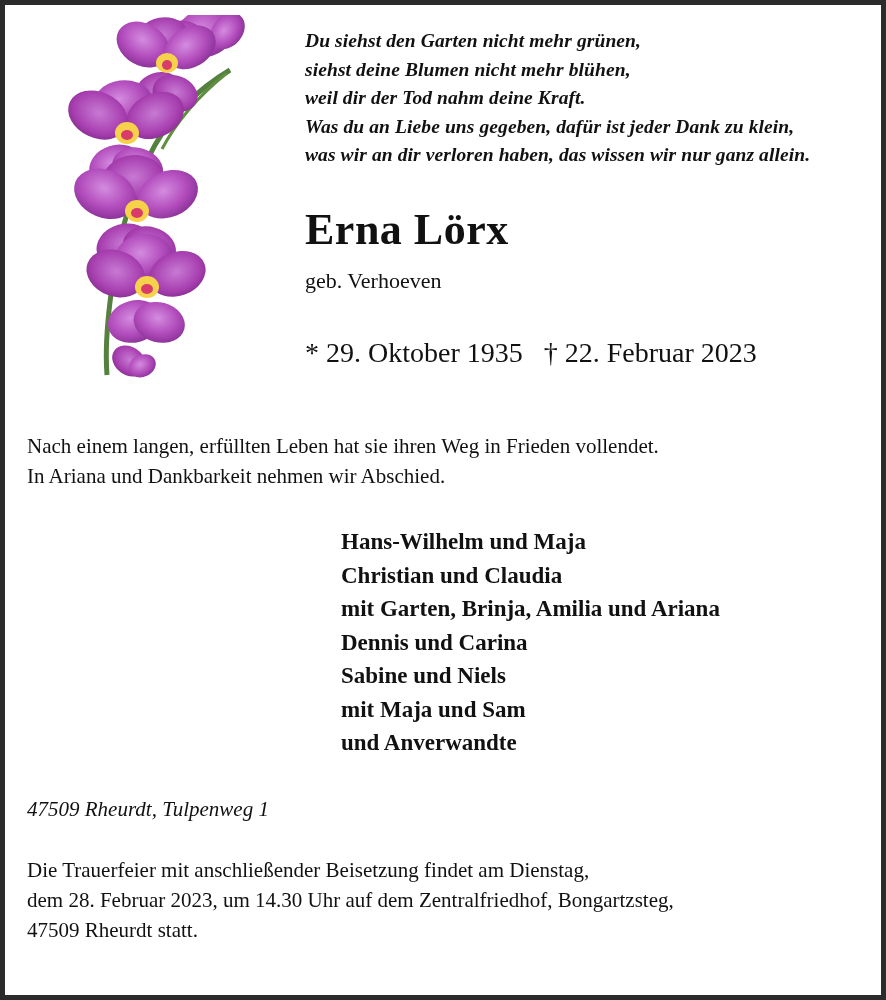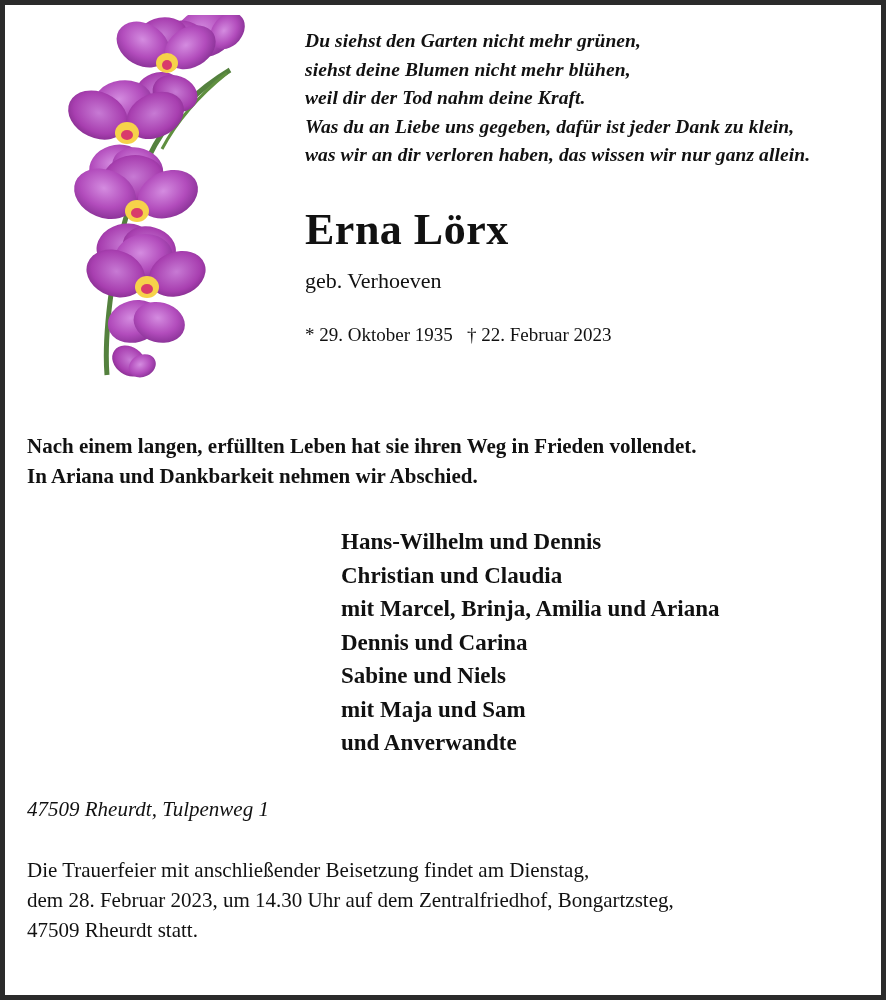--- a/index.html
+++ b/index.html
@@ -65,35 +65,34 @@
     margin-top: 36px;
     margin-bottom: 0;
     line-height: 1.1;
   }
   .maiden {
     font-size: 22px;
     margin-top: 14px;
     line-height: 1.2;
   }
   .dates {
-    font-size: 19px;
-    margin-top: 30px;
+    font-size: 28px;
+    margin-top: 42px;
     line-height: 1.2;
     white-space: pre;
   }
 
   
   .body-block {
     padding: 0 22px 0 22px;
   }
   .intro {
     font-size: 21px;
     line-height: 30px;
     margin-top: 26px;
-    font-weight: bold;
   }
   .intro div { white-space: pre; }
 
   .mourners {
     margin-top: 34px;
     padding-left: 314px;
     font-weight: bold;
     font-size: 23px;
     line-height: 33.5px;
   }
@@ -205,23 +204,23 @@
   </div>
 
   <div class="body-block">
 
     <div class="intro">
       <div>Nach einem langen, erfüllten Leben hat sie ihren Weg in Frieden vollendet.</div>
       <div>In Ariana und Dankbarkeit nehmen wir Abschied.</div>
     </div>
 
     <div class="mourners">
-      <div>Hans-Wilhelm und Dennis</div>
+      <div>Hans-Wilhelm und Maja</div>
       <div>Christian und Claudia</div>
-      <div>mit Marcel, Brinja, Amilia und Ariana</div>
+      <div>mit Garten, Brinja, Amilia und Ariana</div>
       <div>Dennis und Carina</div>
       <div>Sabine und Niels</div>
       <div>mit Maja und Sam</div>
       <div>und Anverwandte</div>
     </div>
 
     <div class="address">47509 Rheurdt, Tulpenweg 1</div>
 
     <div class="service">
       <div>Die Trauerfeier mit anschließender Beisetzung findet am Dienstag,</div>

